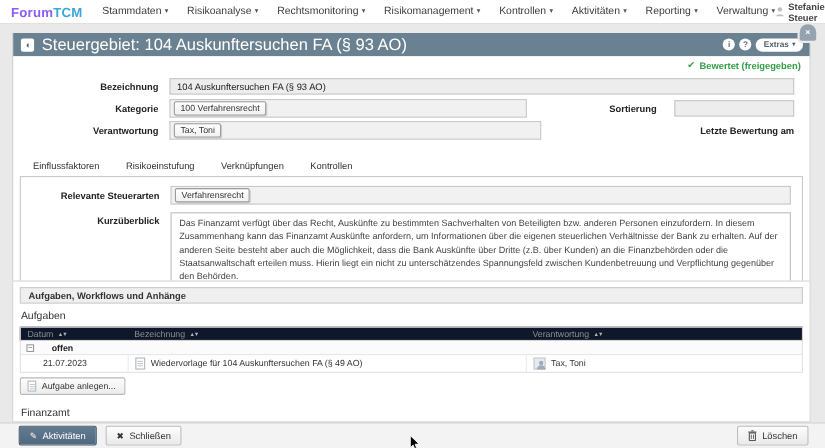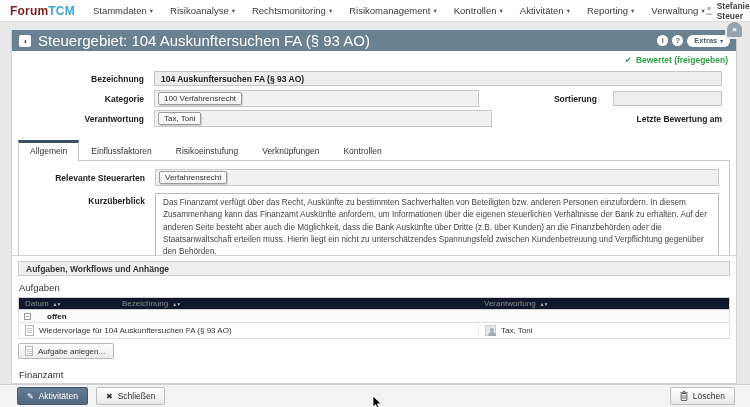--- a/index.html
+++ b/index.html
@@ -6,21 +6,21 @@
   html,body { width:750px; height:407px; }
   body {
     font-family:"Liberation Sans","DejaVu Sans",sans-serif;
     background:#e9e9e9; color:#333; overflow:hidden; position:relative;
     -webkit-font-smoothing:antialiased;
   }
   
   .topnav { position:absolute; top:0; left:0; right:0; height:22px; background:#fff;
     border-bottom:1px solid #ddd; display:flex; align-items:center; padding:0 8px 0 10px; }
   .logo { font-size:12px; font-weight:bold; letter-spacing:.2px; margin-right:18px; }
-  .logo .l1 { color:#7f1d1d; } .logo .l2 { color:#3aa7d9; }
+  .logo .l1 { color:#8b5cf6; } .logo .l2 { color:#3aa7d9; }
   .menus { display:flex; gap:17px; align-items:center; }
   .menu-item { font-size:9.5px; color:#3c3c3c; cursor:pointer; white-space:nowrap; }
   .menu-item .caret { font-size:6.5px; color:#555; margin-left:3px; vertical-align:1px; }
   .user { margin-left:auto; display:flex; align-items:center; gap:4px; font-size:8.5px; }
   .user .uname { font-weight:bold; color:#444; }
   
   .panel { position:absolute; top:30px; left:11px; right:13px; background:#fff;
     border:1px solid #cfcfcf; border-top:none; }
   .titlebar { position:relative; height:21px; background:#6a8191; display:flex; align-items:center;
     padding:0 6px 0 7px; color:#fff; }
@@ -38,21 +38,21 @@
     align-items:center; justify-content:center; cursor:pointer; box-shadow:0 0 0 2px #e9e9e9; }
   .status-row { height:17px; display:flex; justify-content:flex-end; align-items:center; padding-right:8px; }
   .status { color:#2f9e44; font-size:8.5px; font-weight:bold; display:flex; gap:4px; align-items:center; }
   
   .form { padding:3px 14px 2px 0; }
   .frow { display:flex; align-items:center; margin-bottom:5px; height:15px; }
   .flabel { width:132px; text-align:right; font-size:8.5px; font-weight:bold; color:#222; flex:none; }
   .ffield { margin-left:10px; background:#ededed; border:1px solid #c6c6c6; height:15px;
     font-size:8.5px; display:flex; align-items:center; padding:0 6px; color:#222; }
   .ffield.grow { flex:1; }
-  .ffield.bold { font-weight:bold; }
+  .ffield.bold { font-weight:normal; }
   .chipfield { margin-left:10px; background:#f1f1f1; border:1px solid #c9c9c9; height:17px;
     display:flex; align-items:center; padding:0 3px; }
   .chipfield.w338 { width:338px; }
   .chip { background:linear-gradient(#ffffff,#f2f2f2); border:1px solid #9c9c9c; border-radius:2px;
     box-shadow:1px 1px 0 rgba(0,0,0,.15); font-size:8px; padding:1px 5px; color:#333; white-space:nowrap; }
   .rlabel { margin-left:auto; width:118px; text-align:right; font-size:8.5px; font-weight:bold; color:#222; flex:none; }
   .rfield { margin-left:16px; width:113px; justify-content:center; }
   
   .tabs-area { margin:7px 6px 8px 6px; }
   .tabstrip { display:flex; position:relative; z-index:2; }
@@ -182,21 +182,20 @@
       <label class="flabel">Verantwortung</label>
       <div class="chipfield w338">
         <span class="chip">Tax, Toni</span>
       </div>
       <label class="rlabel">Letzte Bewertung am</label>
     </div>
   </div>
 
   <div class="tabs-area">
     <div class="tabstrip">
-      <span class="tab active">Allgemein</span>
       <span class="tab">Einflussfaktoren</span>
       <span class="tab">Risikoeinstufung</span>
       <span class="tab">Verknüpfungen</span>
       <span class="tab">Kontrollen</span>
     </div>
     <div class="tabcontent">
       <div class="trow" style="align-items:center; margin-bottom:7px;">
         <label class="tlabel" style="padding-top:0;">Relevante Steuerarten</label>
         <div class="steuer-field">
           <span class="chip">Verfahrensrecht</span>
@@ -227,23 +226,24 @@
       <div class="cell c-ver">
         <span>Verantwortung</span>
         <span class="sort">▲▼</span>
       </div>
     </div>
     <div class="trow-g">
       <span class="gicon">−</span>
       <span class="gtext">offen</span>
     </div>
     <div class="trow-d">
+      <div class="cell c-datum">21.07.2023</div>
       <div class="cell c-bez">
         <span class="doc-ic"></span>
-        <span>Wiedervorlage für 104 Auskunftersuchen FA (§ 93 AO)</span>
+        <span>Wiedervorlage für 104 Auskunftersuchen FA (§ 49 AO)</span>
       </div>
       <div class="cell c-ver">
         <span class="person-ic"></span>
         <span>Tax, Toni</span>
       </div>
     </div>
   </div>
   <button class="mini-btn">
     <span class="doc-ic" style="width:8px;height:10px;"></span>
     <span>Aufgabe anlegen...</span>

